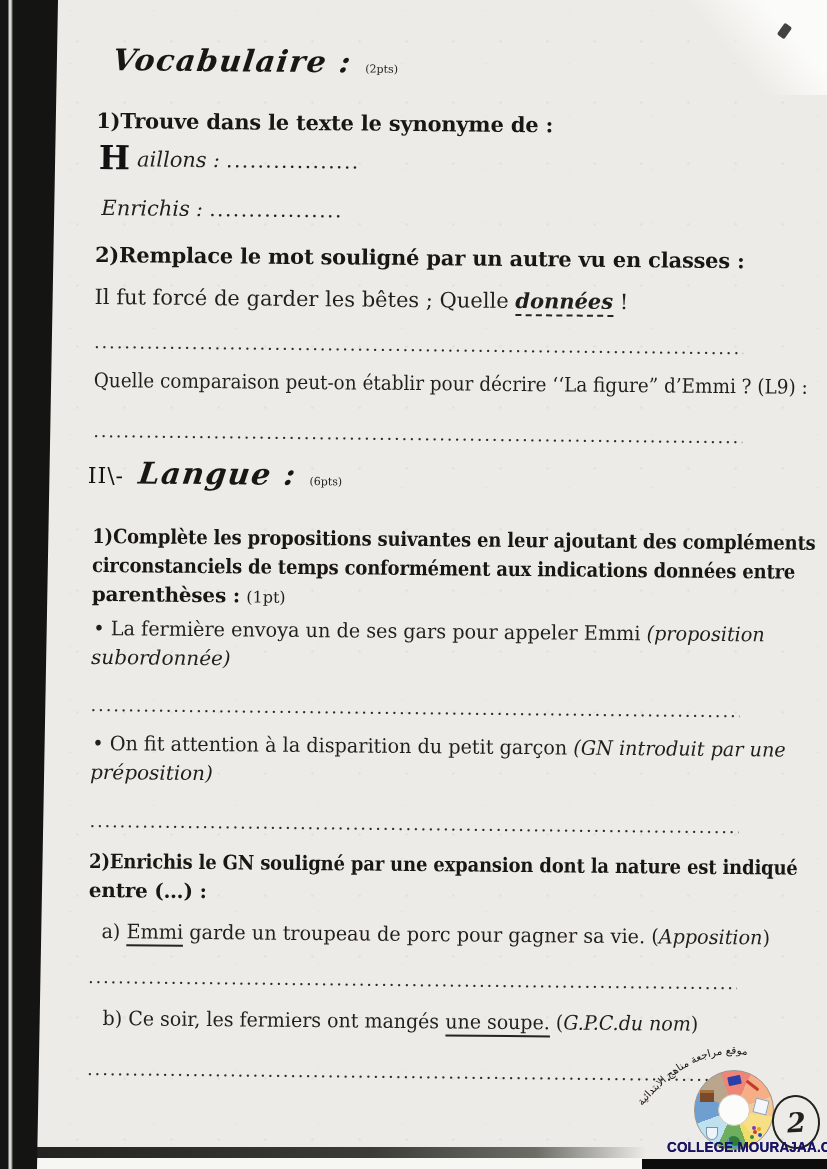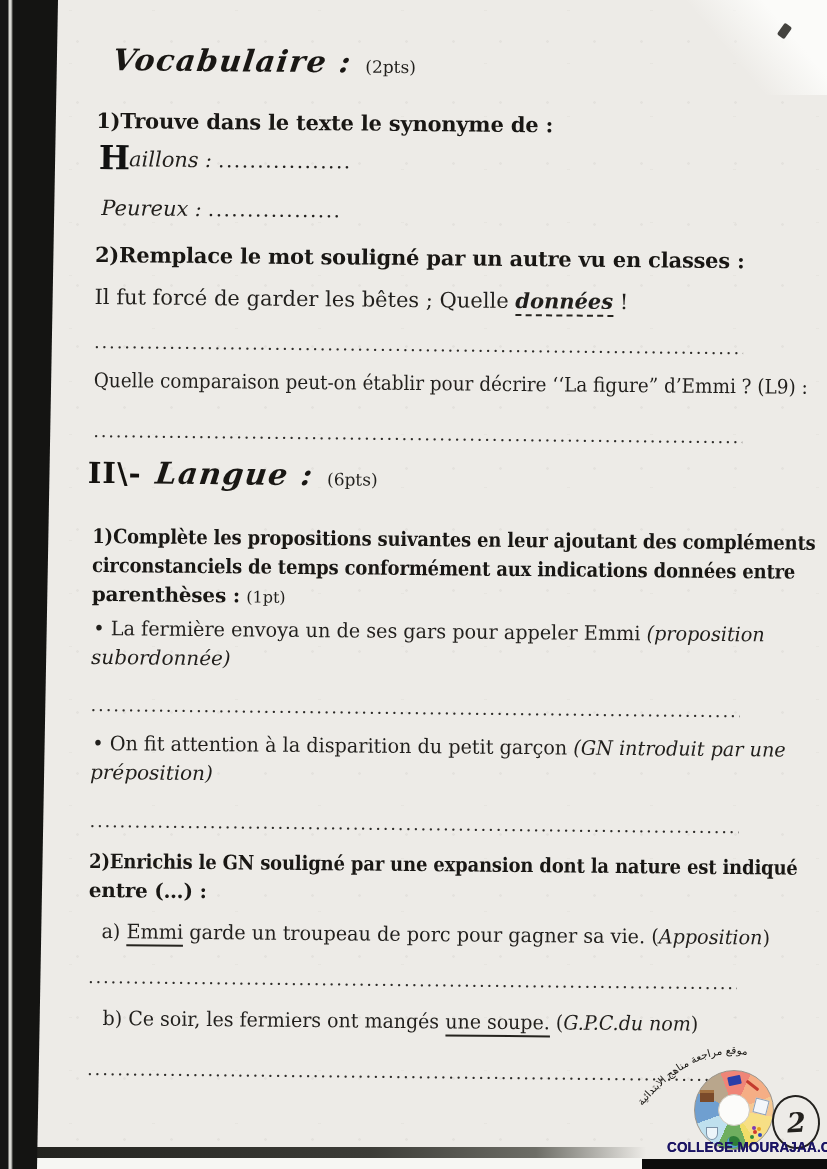--- a/index.html
+++ b/index.html
@@ -20,22 +20,22 @@
   .sx96{transform:scaleX(.96);} .sx95{transform:scaleX(.95);}
   .sx92{transform:scaleX(.92);} .sx90{transform:scaleX(.90);}
   .dots{
     position:absolute;left:97px;width:649px;overflow:hidden;white-space:nowrap;
     font-size:18px;letter-spacing:1.8px;color:#2e2c29;
   }
   .script{
     display:inline-block;font-style:italic;font-weight:bold;
     font-size:30px;letter-spacing:1.5px;transform:skewX(-7deg);color:#191714;
   }
-  .numeral{font-weight:bold;font-size:29px;color:#14120f;letter-spacing:1px;}
-  .pts{font-size:17px;color:#211f1c;margin-left:7px;}
+  .numeral{font-weight:normal;font-size:22px;color:#14120f;letter-spacing:1px;}
+  .pts{font-size:11px;color:#211f1c;margin-left:7px;}
   .dropcap{font-weight:900;font-size:33px;line-height:20px;vertical-align:-3px;letter-spacing:-1px;color:#111;}
   .u-solid{border-bottom:2px solid #26241f;padding-bottom:1px;}
   .u-dash{border-bottom:2px dashed #26241f;padding-bottom:1px;font-weight:bold;font-style:italic;}
   .content{position:absolute;inset:0;transform:rotate(.55deg);transform-origin:97px 44px;}
 
   
   .edge-left{
     position:absolute;left:0;top:0;width:58px;height:1169px;z-index:5;
     background:linear-gradient(90deg,#151515 0 8px,#d9d9d4 9px 11px,#141412 13px 100%);
     clip-path:polygon(0 0,58px 0,37px 100%,0 100%);
@@ -88,25 +88,25 @@
     <div class="line" style="left:113px;top:42px;">
       <span class="script">Vocabulaire :</span>
       <span class="pts">(2pts)</span>
     </div>
 
     <div class="line b" style="left:97px;top:108px;font-size:21px;">
       <span>1)</span><span>Trouve dans le texte le synonyme de :</span>
     </div>
 
     <div class="line" style="left:100px;top:147px;">
-      <span class="dropcap">H</span><span class="i" style="font-size:21px;">aillons</span><span class="i"> : </span><span style="letter-spacing:1.5px;">.................</span>
+      <span class="dropcap">H</span><span class="i" style="font-size:21px;margin-left:8px;">aillons</span><span class="i"> : </span><span style="letter-spacing:1.5px;">.................</span>
     </div>
 
     <div class="line" style="left:103px;top:196px;">
-      <span class="i" style="font-size:21px;">Peureux</span><span class="i"> : </span><span style="letter-spacing:1.5px;">.................</span>
+      <span class="i" style="font-size:21px;">Enrichis</span><span class="i"> : </span><span style="letter-spacing:1.5px;">.................</span>
     </div>
 
     <div class="line b" style="left:97px;top:242px;font-size:21px;">
       <span>2)</span><span>Remplace le mot souligné par un autre vu en classes :</span>
     </div>
 
     <div class="line" style="left:97px;top:284px;font-size:21px;">
       <span>Il fut forcé de garder les bêtes ; Quelle </span><span class="u-dash">données</span><span> !</span>
     </div>
 

